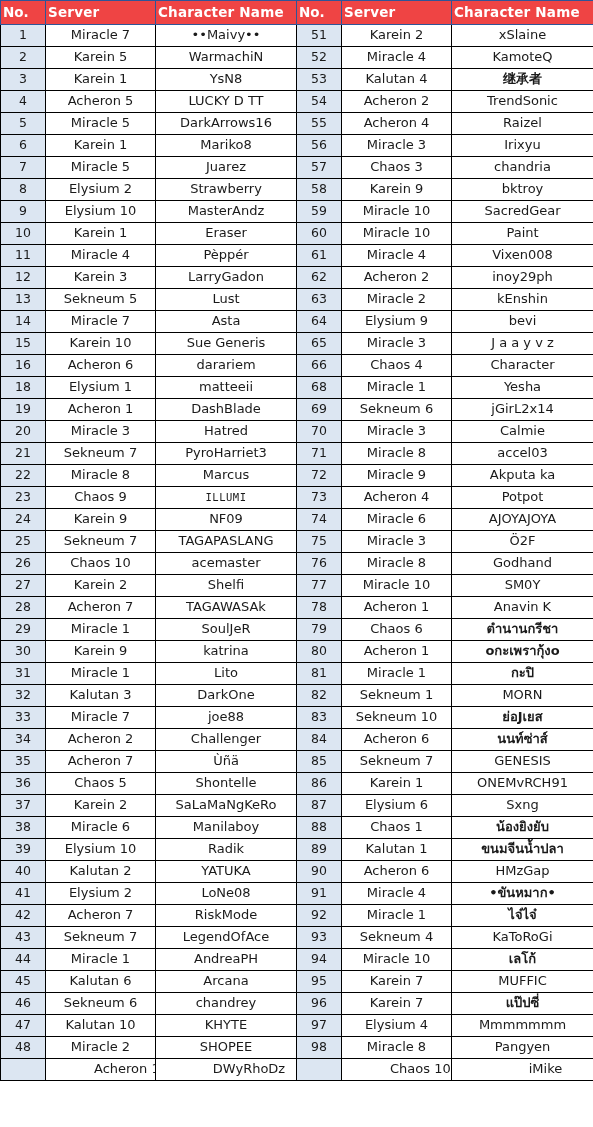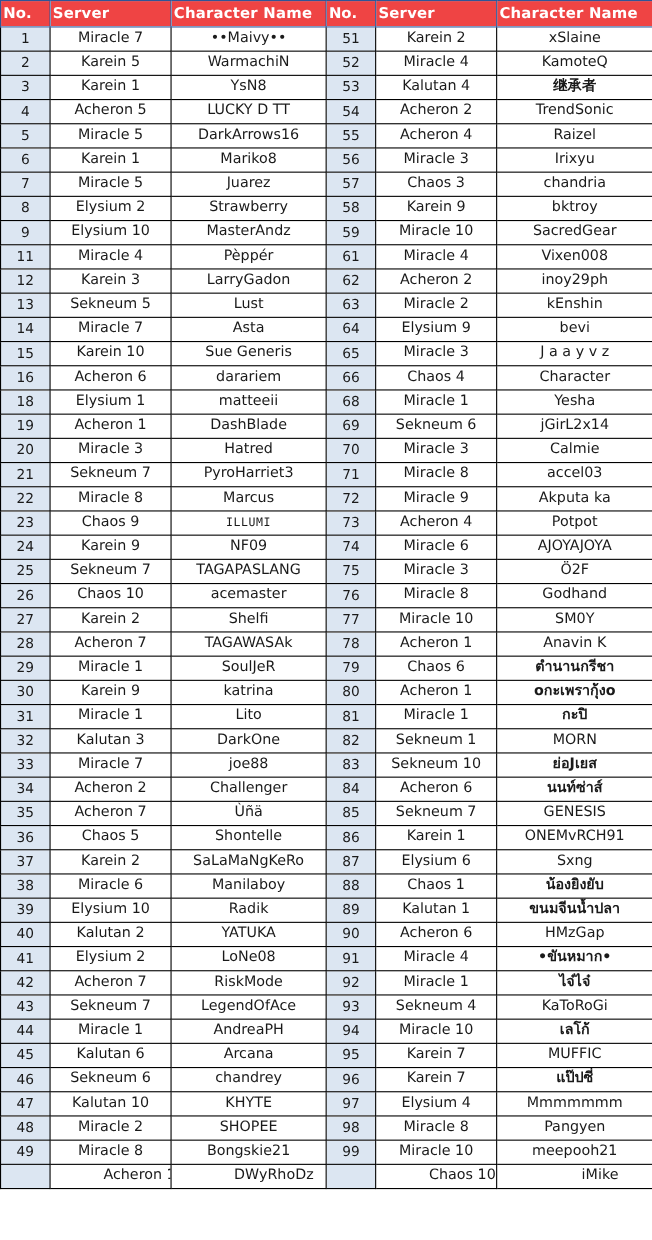--- a/index.html
+++ b/index.html
@@ -166,20 +166,28 @@
       </tr>
       <tr>
         <td class="col-no">9</td>
         <td class="col-server">Elysium 10</td>
         <td class="col-name">MasterAndz</td>
         <td class="col-no">59</td>
         <td class="col-server">Miracle 10</td>
         <td class="col-name">SacredGear</td>
       </tr>
       <tr>
+        <td class="col-no">10</td>
+        <td class="col-server">Karein 1</td>
+        <td class="col-name">Eraser</td>
+        <td class="col-no">60</td>
+        <td class="col-server">Miracle 10</td>
+        <td class="col-name">Paint</td>
+      </tr>
+      <tr>
         <td class="col-no">11</td>
         <td class="col-server">Miracle 4</td>
         <td class="col-name">Pèppér</td>
         <td class="col-no">61</td>
         <td class="col-server">Miracle 4</td>
         <td class="col-name">Vixen008</td>
       </tr>
       <tr>
         <td class="col-no">12</td>
         <td class="col-server">Karein 3</td>
@@ -462,28 +470,20 @@
       </tr>
       <tr>
         <td class="col-no">48</td>
         <td class="col-server">Miracle 2</td>
         <td class="col-name">SHOPEE</td>
         <td class="col-no">98</td>
         <td class="col-server">Miracle 8</td>
         <td class="col-name">Pangyen</td>
       </tr>
       <tr>
-        <td class="col-no">49</td>
-        <td class="col-server">Miracle 8</td>
-        <td class="col-name">Bongskie21</td>
-        <td class="col-no">99</td>
-        <td class="col-server">Miracle 10</td>
-        <td class="col-name">meepooh21</td>
-      </tr>
-      <tr>
         <td class="col-no">50</td>
         <td class="col-server">Acheron 1</td>
         <td class="col-name">DWyRhoDz</td>
         <td class="col-no">100</td>
         <td class="col-server">Chaos 10</td>
         <td class="col-name">iMike</td>
       </tr>
     </tbody>
 </table>
 

